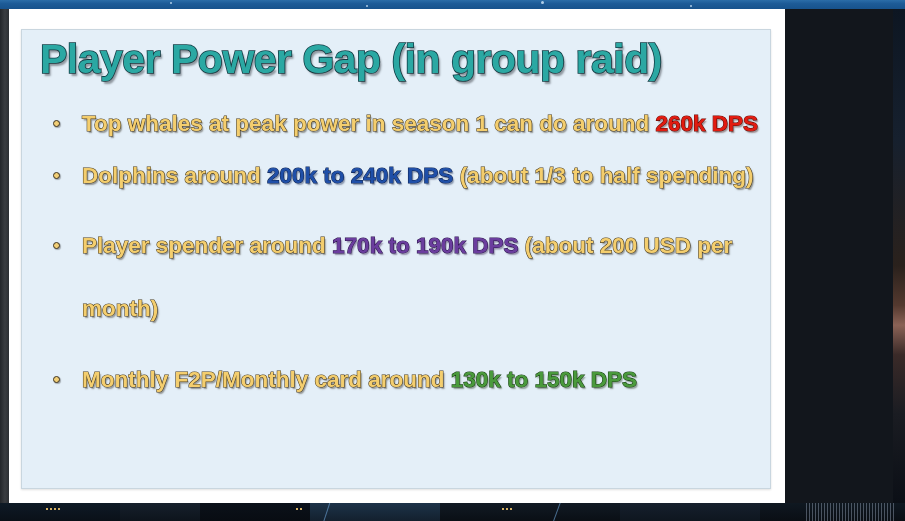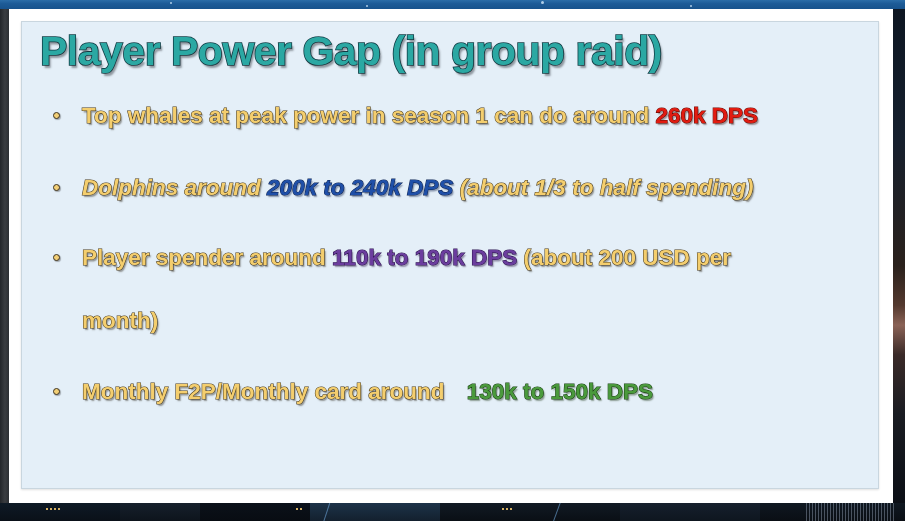--- a/index.html
+++ b/index.html
@@ -98,25 +98,25 @@
     display: block;
     width: 1px;
     height: 100%;
     background: rgba(150,165,185,0.45);
   }
 
   
   .slide-frame {
     position: absolute;
     left: 9px; top: 9px;
-    width: 884px;
+    width: 776px;
     height: 494px;
     background: #ffffff;
     box-sizing: border-box;
-    padding: 12px 14px 14px 12px;
+    padding: 20px 14px 14px 12px;
   }
 
   .slide {
     position: relative;
     width: 100%;
     height: 100%;
     box-sizing: border-box;
     background: #e4eff8;
     border: 1px solid #c9d6df;
     box-shadow: 0 1px 2px rgba(0,0,0,0.12);
@@ -171,21 +171,21 @@
     flex: 1 1 auto;
     font-size: 22.5px;
     font-weight: bold;
     line-height: 1.1;
     padding-top: 8px;
     white-space: nowrap;
   }
 
   
   .b0 { margin-top: 0px; }
-  .b1 { margin-top: 36px; font-style: italic; }
+  .b1 { margin-top: 16px; }
   .b2 { margin-top: 34px; }
   .b3 { margin-top: 38px; }
 
   
   .cont-row { display: flex; }
   .cont-row .bullet-marker { padding-top: 0; }
   .cont-line {
     font-size: 22.5px;
     font-weight: bold;
     padding-top: 34px;
@@ -214,21 +214,20 @@
     color: #6b3d9e;
     -webkit-text-stroke: 1.1px #2d1550;
     paint-order: stroke fill;
     text-shadow: 1.5px 2px 1.5px rgba(45,25,70,0.45);
   }
   .t-green {
     color: #4a9a3c;
     -webkit-text-stroke: 1.1px #1d4416;
     paint-order: stroke fill;
     text-shadow: 1.5px 2px 1.5px rgba(30,55,25,0.45);
-    margin-left: 16px;
   }
 </style>
 </head>
 <body>
 
 <div id="screen">
 
   <div class="top-bar">
     <span class="speck" style="left:170px;top:2px;"></span>
     <span class="speck" style="left:366px;top:5px;"></span>
@@ -263,21 +262,21 @@
           <div class="bullet-text">
             <span class="t-gold">Dolphins around </span><span class="t-blue">200k to 240k DPS</span><span class="t-gold"> (about 1/3 to half spending)</span>
           </div>
         </div>
 
         <div class="bullet-row b2">
           <div class="bullet-marker">
             <span class="dot"></span>
           </div>
           <div class="bullet-text">
-            <span class="t-gold">Player spender  around </span><span class="t-purple">110k to 190k DPS</span><span class="t-gold"> (about 200 USD per</span>
+            <span class="t-gold">Player spender  around </span><span class="t-purple">170k to 190k DPS</span><span class="t-gold"> (about 200 USD per</span>
           </div>
         </div>
 
         <div class="cont-row">
           <div class="bullet-marker"></div>
           <div class="cont-line t-gold">month)</div>
         </div>
 
         <div class="bullet-row b3">
           <div class="bullet-marker">

